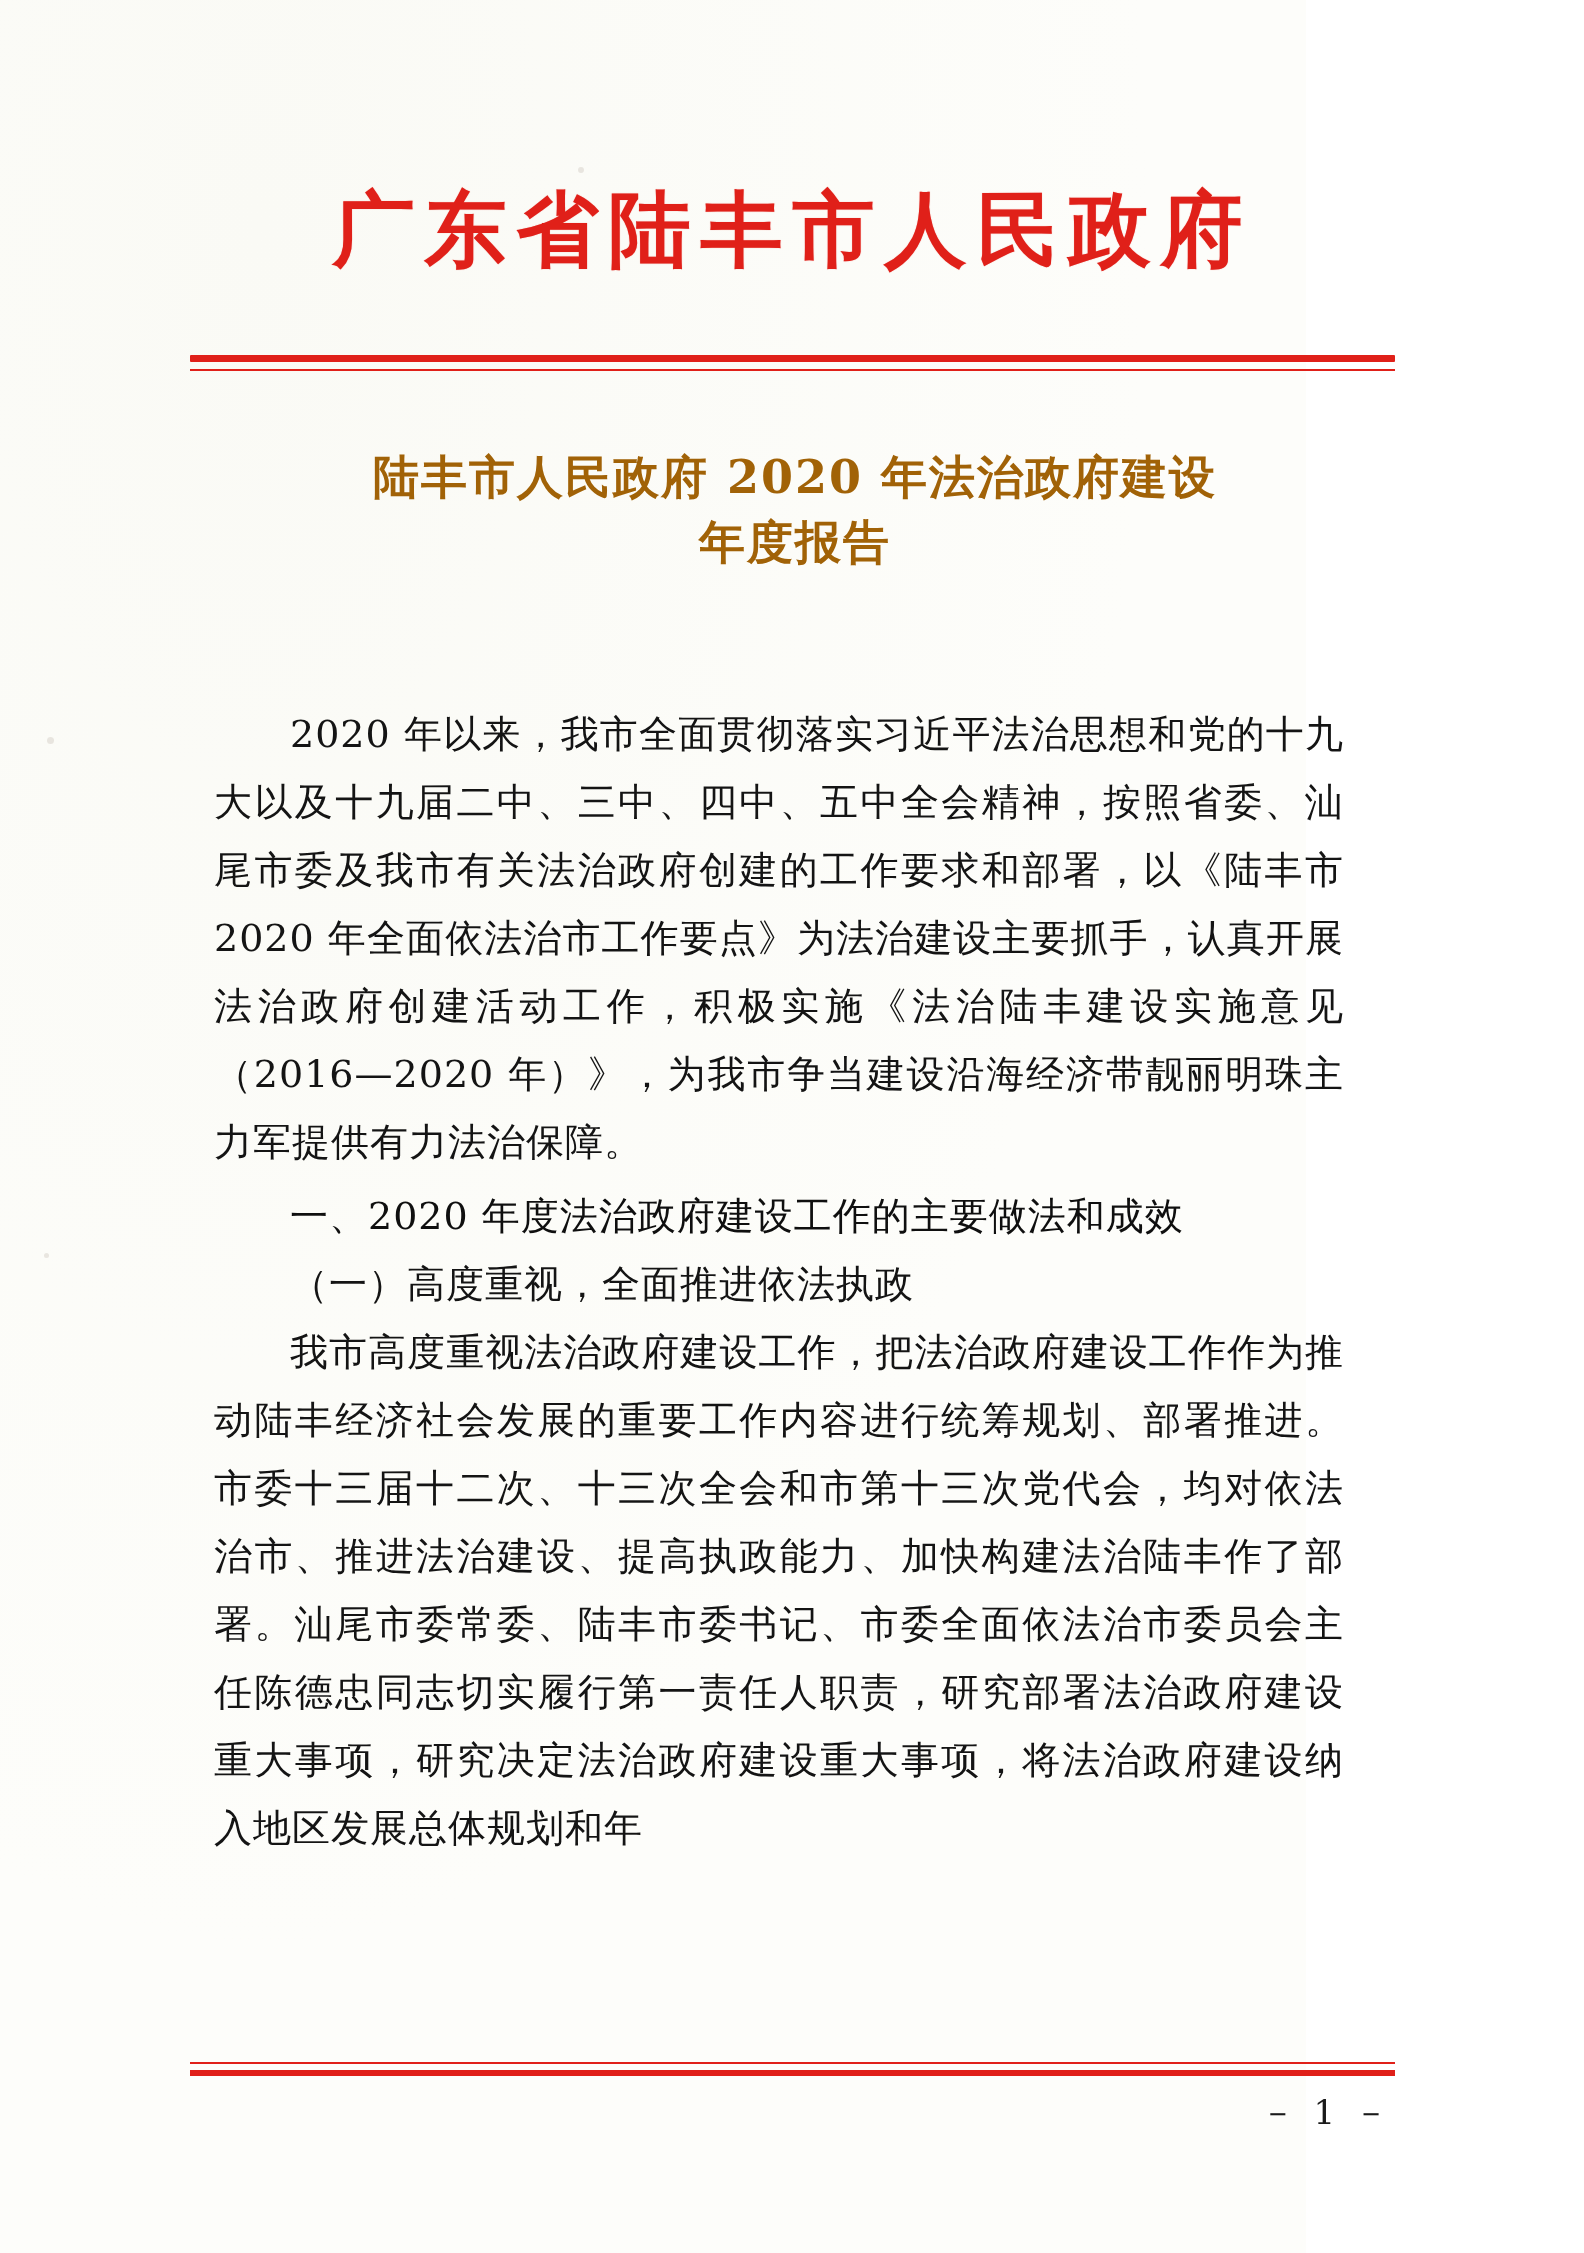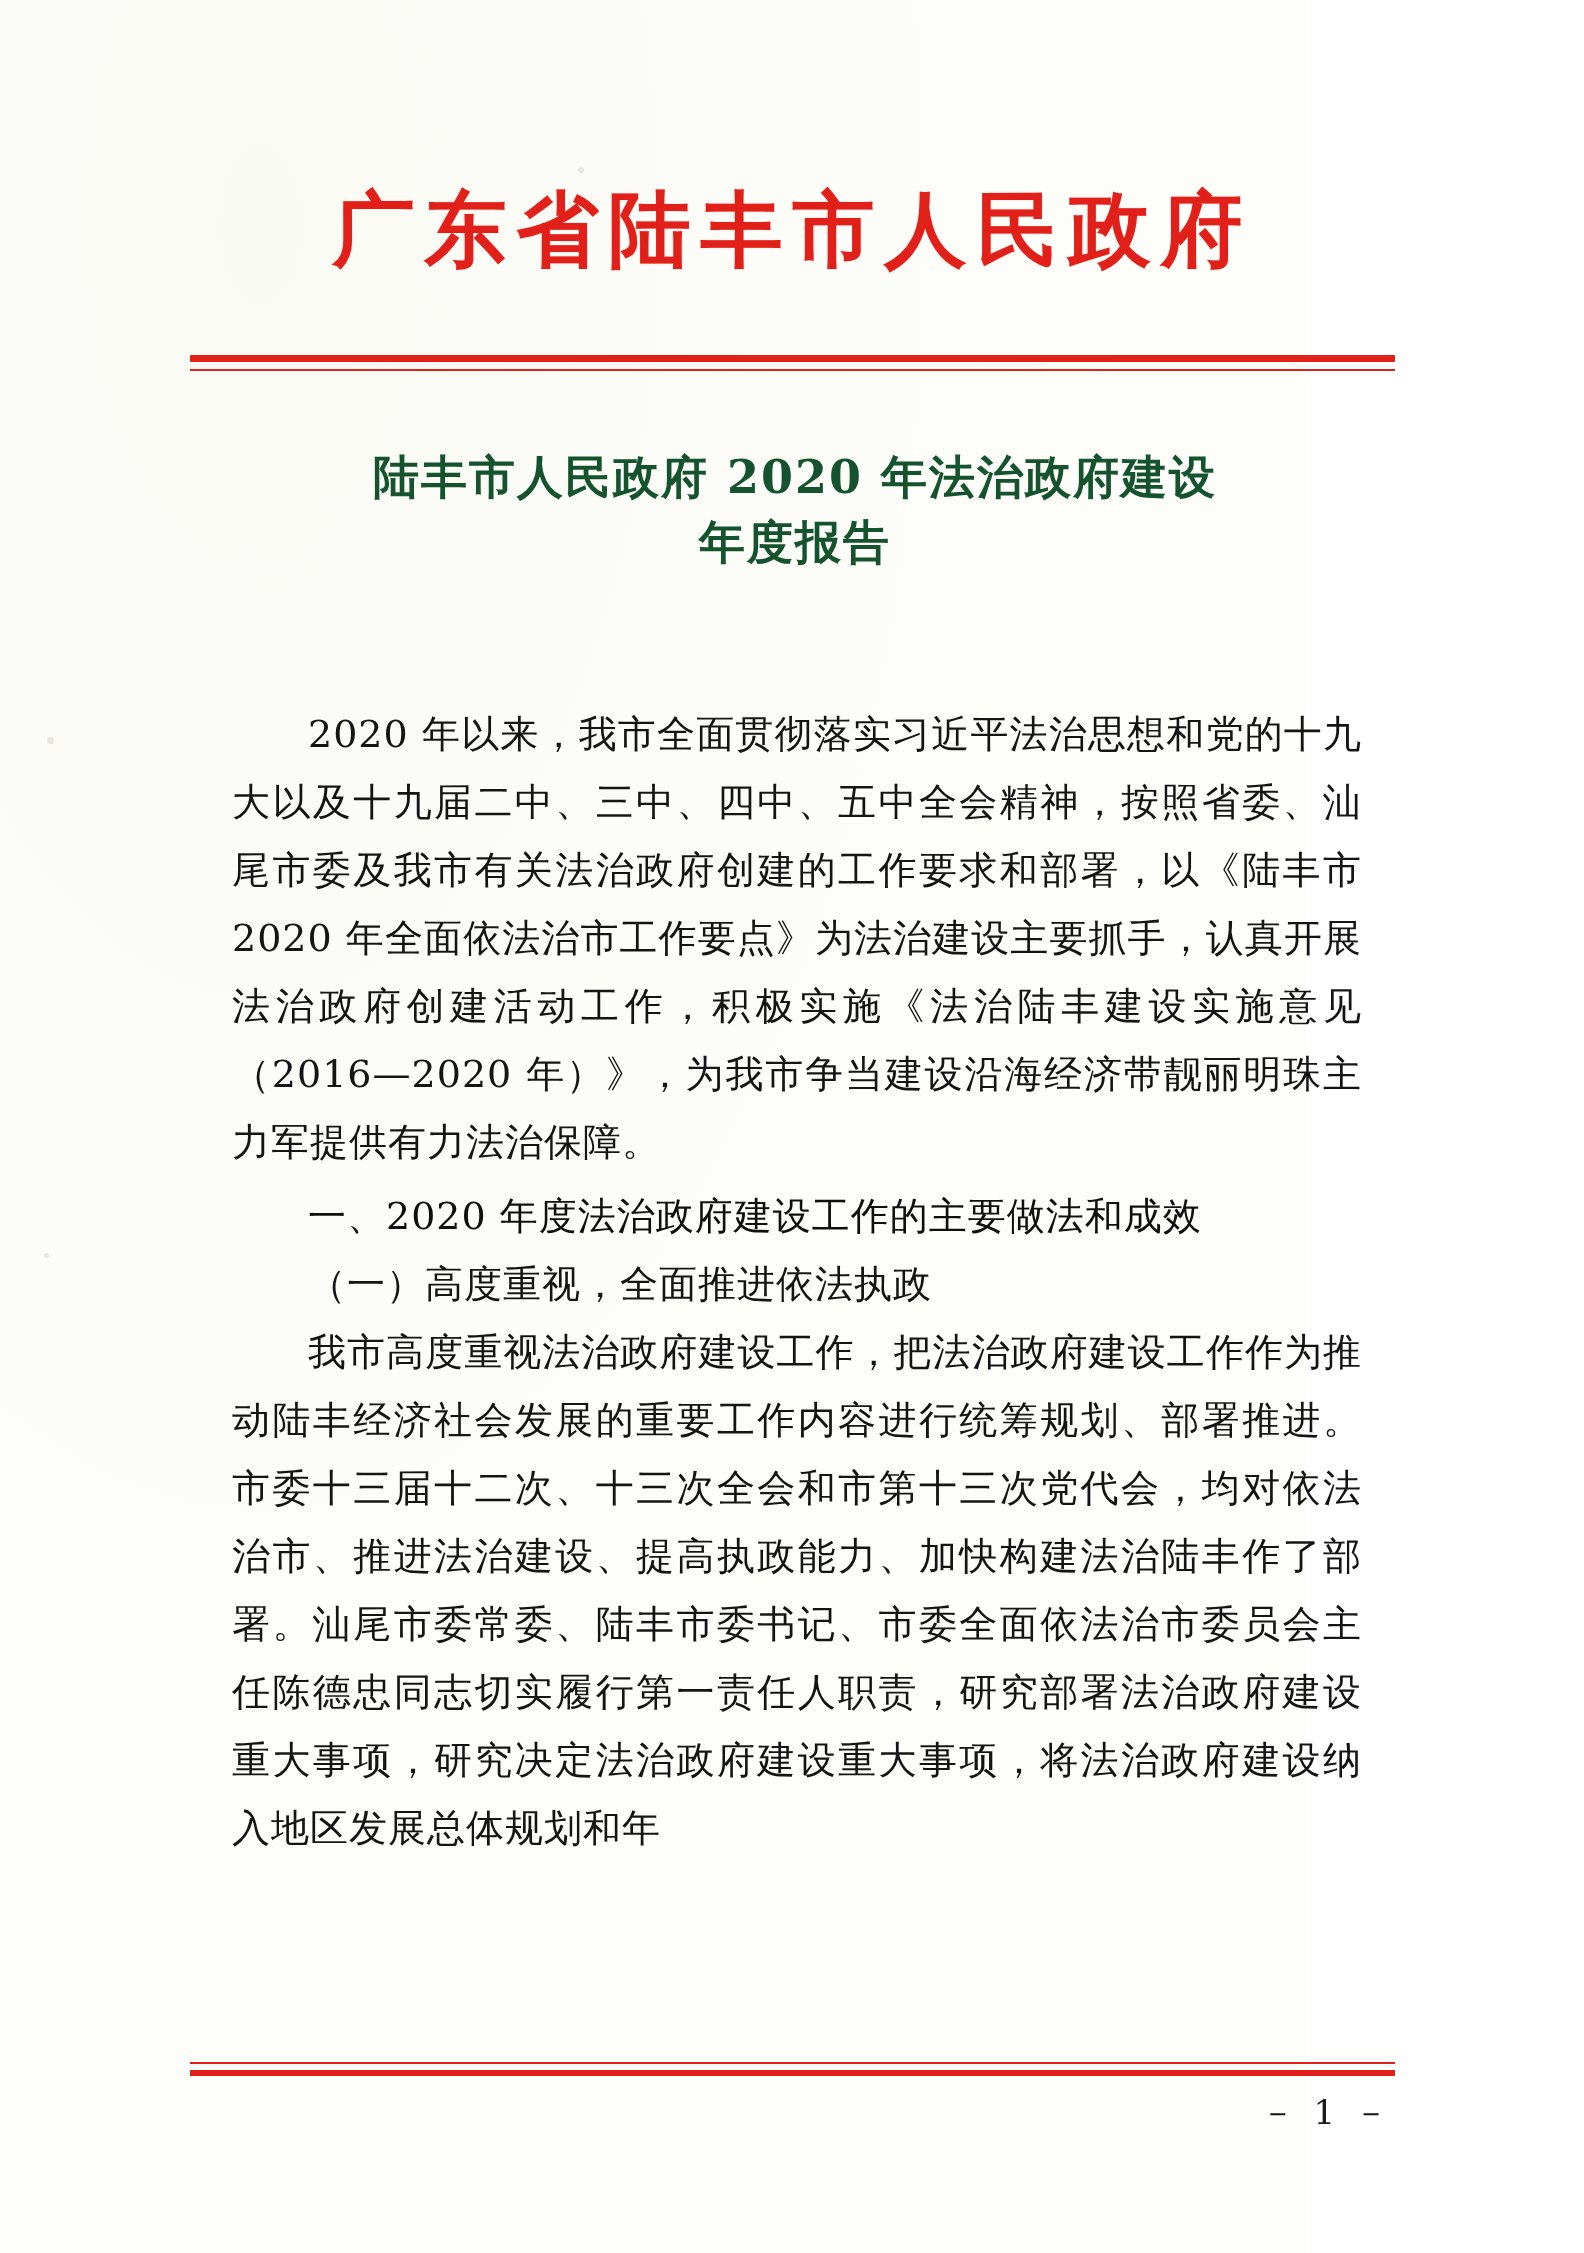--- a/index.html
+++ b/index.html
@@ -80,29 +80,29 @@
   .doc-title {
     position: absolute;
     left: 250px;
     top: 445px;
     width: 1090px;
     text-align: center;
     font-family: "DejaVu Serif", "Liberation Serif", serif;
     font-weight: 700;
     font-size: 46px;
     line-height: 1.42;
-    color: #14532d;
+    color: #a16207;
     letter-spacing: 2px;
   }
   .doc-title .line2 { display: block; }
 
   
   .body-block {
     position: absolute;
-    left: 232px;
+    left: 214px;
     top: 700px;
     width: 1130px;
   }
   p.para {
     margin: 0 0 3px 0;
     font-size: 38px;
     line-height: 68px;
     letter-spacing: 1.0px;
     text-align: justify;
     text-justify: inter-ideograph;

